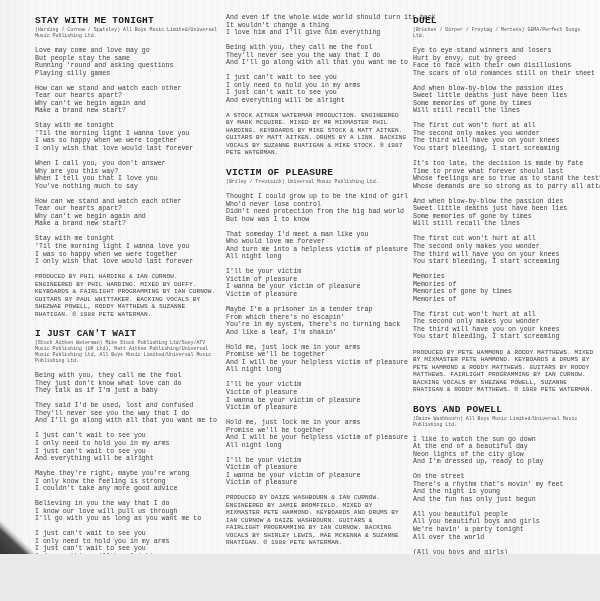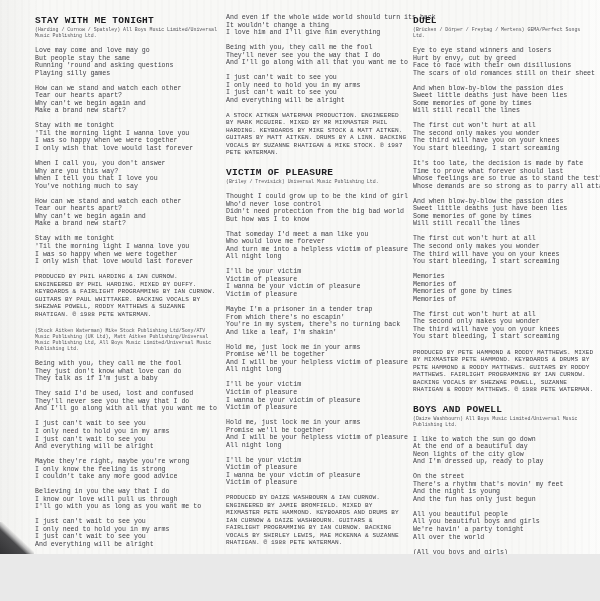--- a/index.html
+++ b/index.html
@@ -80,20 +80,21 @@
         <div class="line">Why can't we begin again and</div>
         <div class="line">Make a brand new start?</div>
       </div>
       <div class="stanza">
         <div class="line">Stay with me tonight</div>
         <div class="line">'Til the morning light I wanna love you</div>
         <div class="line">I was so happy when we were together</div>
         <div class="line">I only wish that love would last forever</div>
       </div>
       <div class="credits">PRODUCED BY PHIL HARDING &amp; IAN CURNOW. ENGINEERED BY PHIL HARDING. MIXED BY DUFFY. KEYBOARDS &amp; FAIRLIGHT PROGRAMMING BY IAN CURNOW. GUITARS BY PAUL WHITTAKER. BACKING VOCALS BY SHEZWAE POWELL, RODDY MATTHEWS &amp; SUZANNE RHATIGAN. ℗ 1988 PETE WATERMAN.</div>
+      <div class="title">I JUST CAN'T WAIT</div>
       <div class="pub">(Stock Aitken Waterman) Mike Stock Publishing Ltd/Sony/ATV Music Publishing (UK Ltd), Matt Aitken Publishing/Universal Music Publishing Ltd, All Boys Music Limited/Universal Music Publishing Ltd.</div>
       <div class="stanza">
         <div class="line">Being with you, they call me the fool</div>
         <div class="line">They just don't know what love can do</div>
         <div class="line">They talk as if I'm just a baby</div>
       </div>
       <div class="stanza">
         <div class="line">They said I'd be used, lost and confused</div>
         <div class="line">They'll never see you the way that I do</div>
         <div class="line">And I'll go along with all that you want me to</div>

